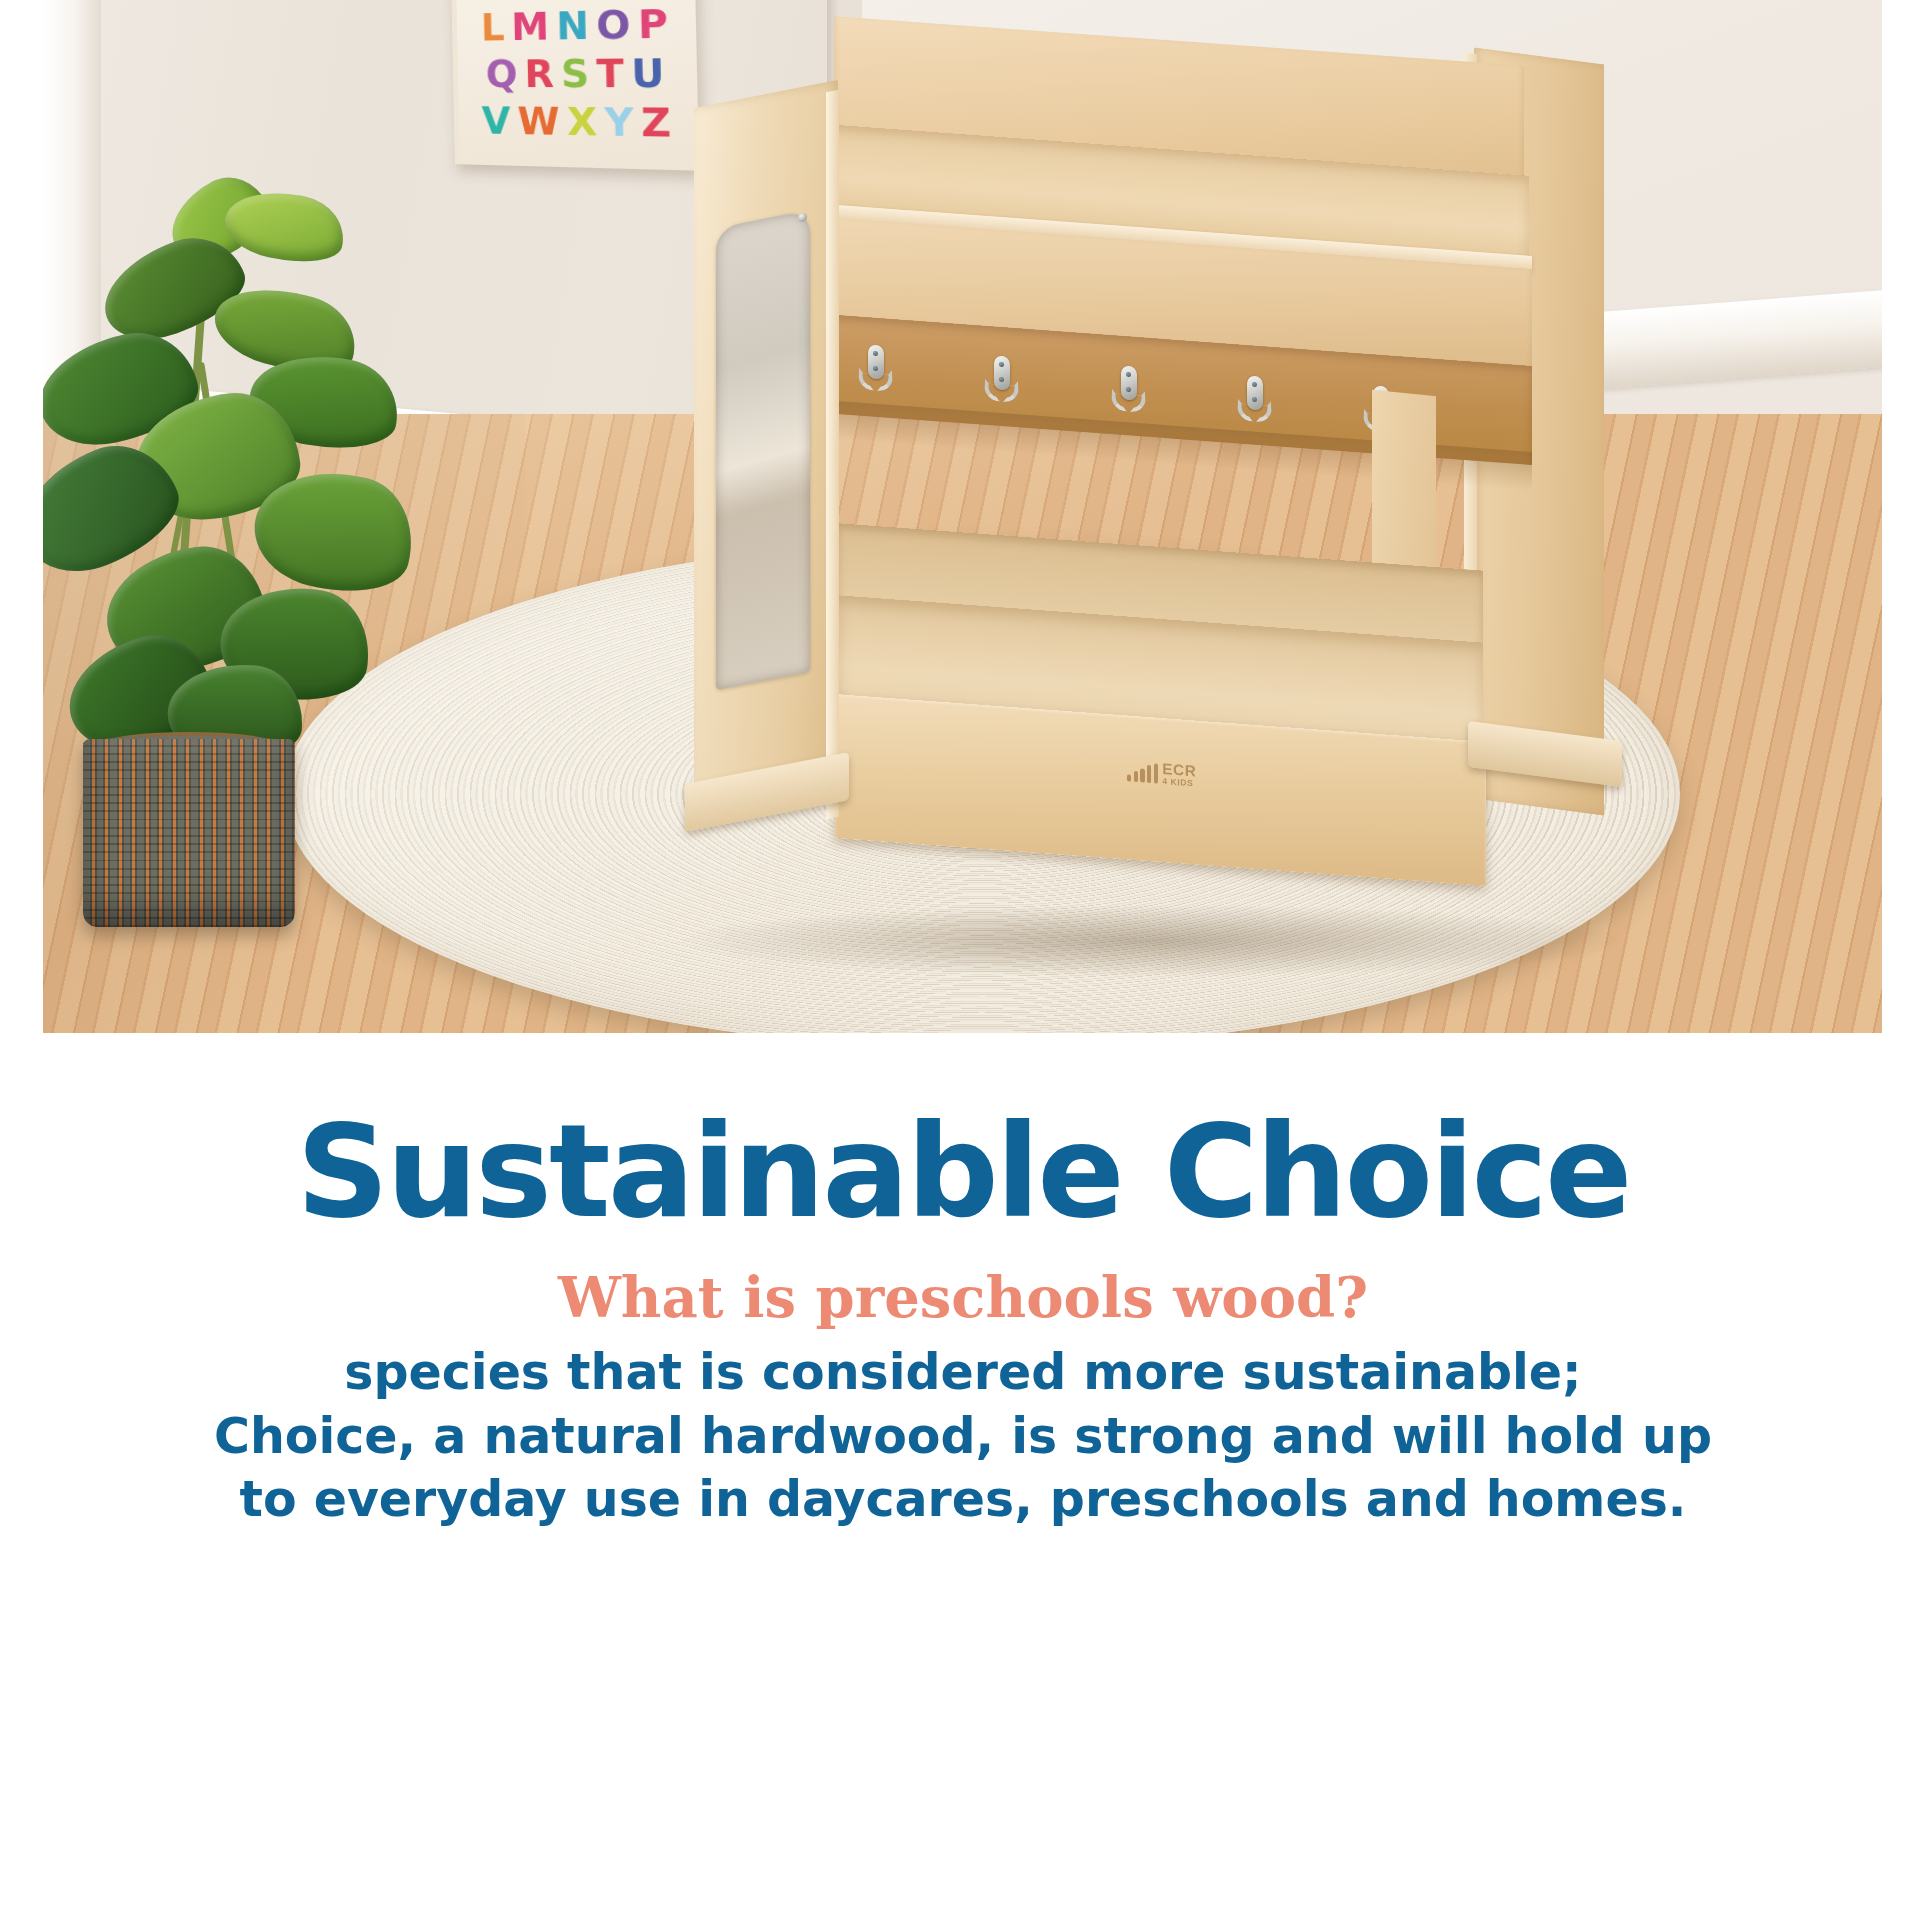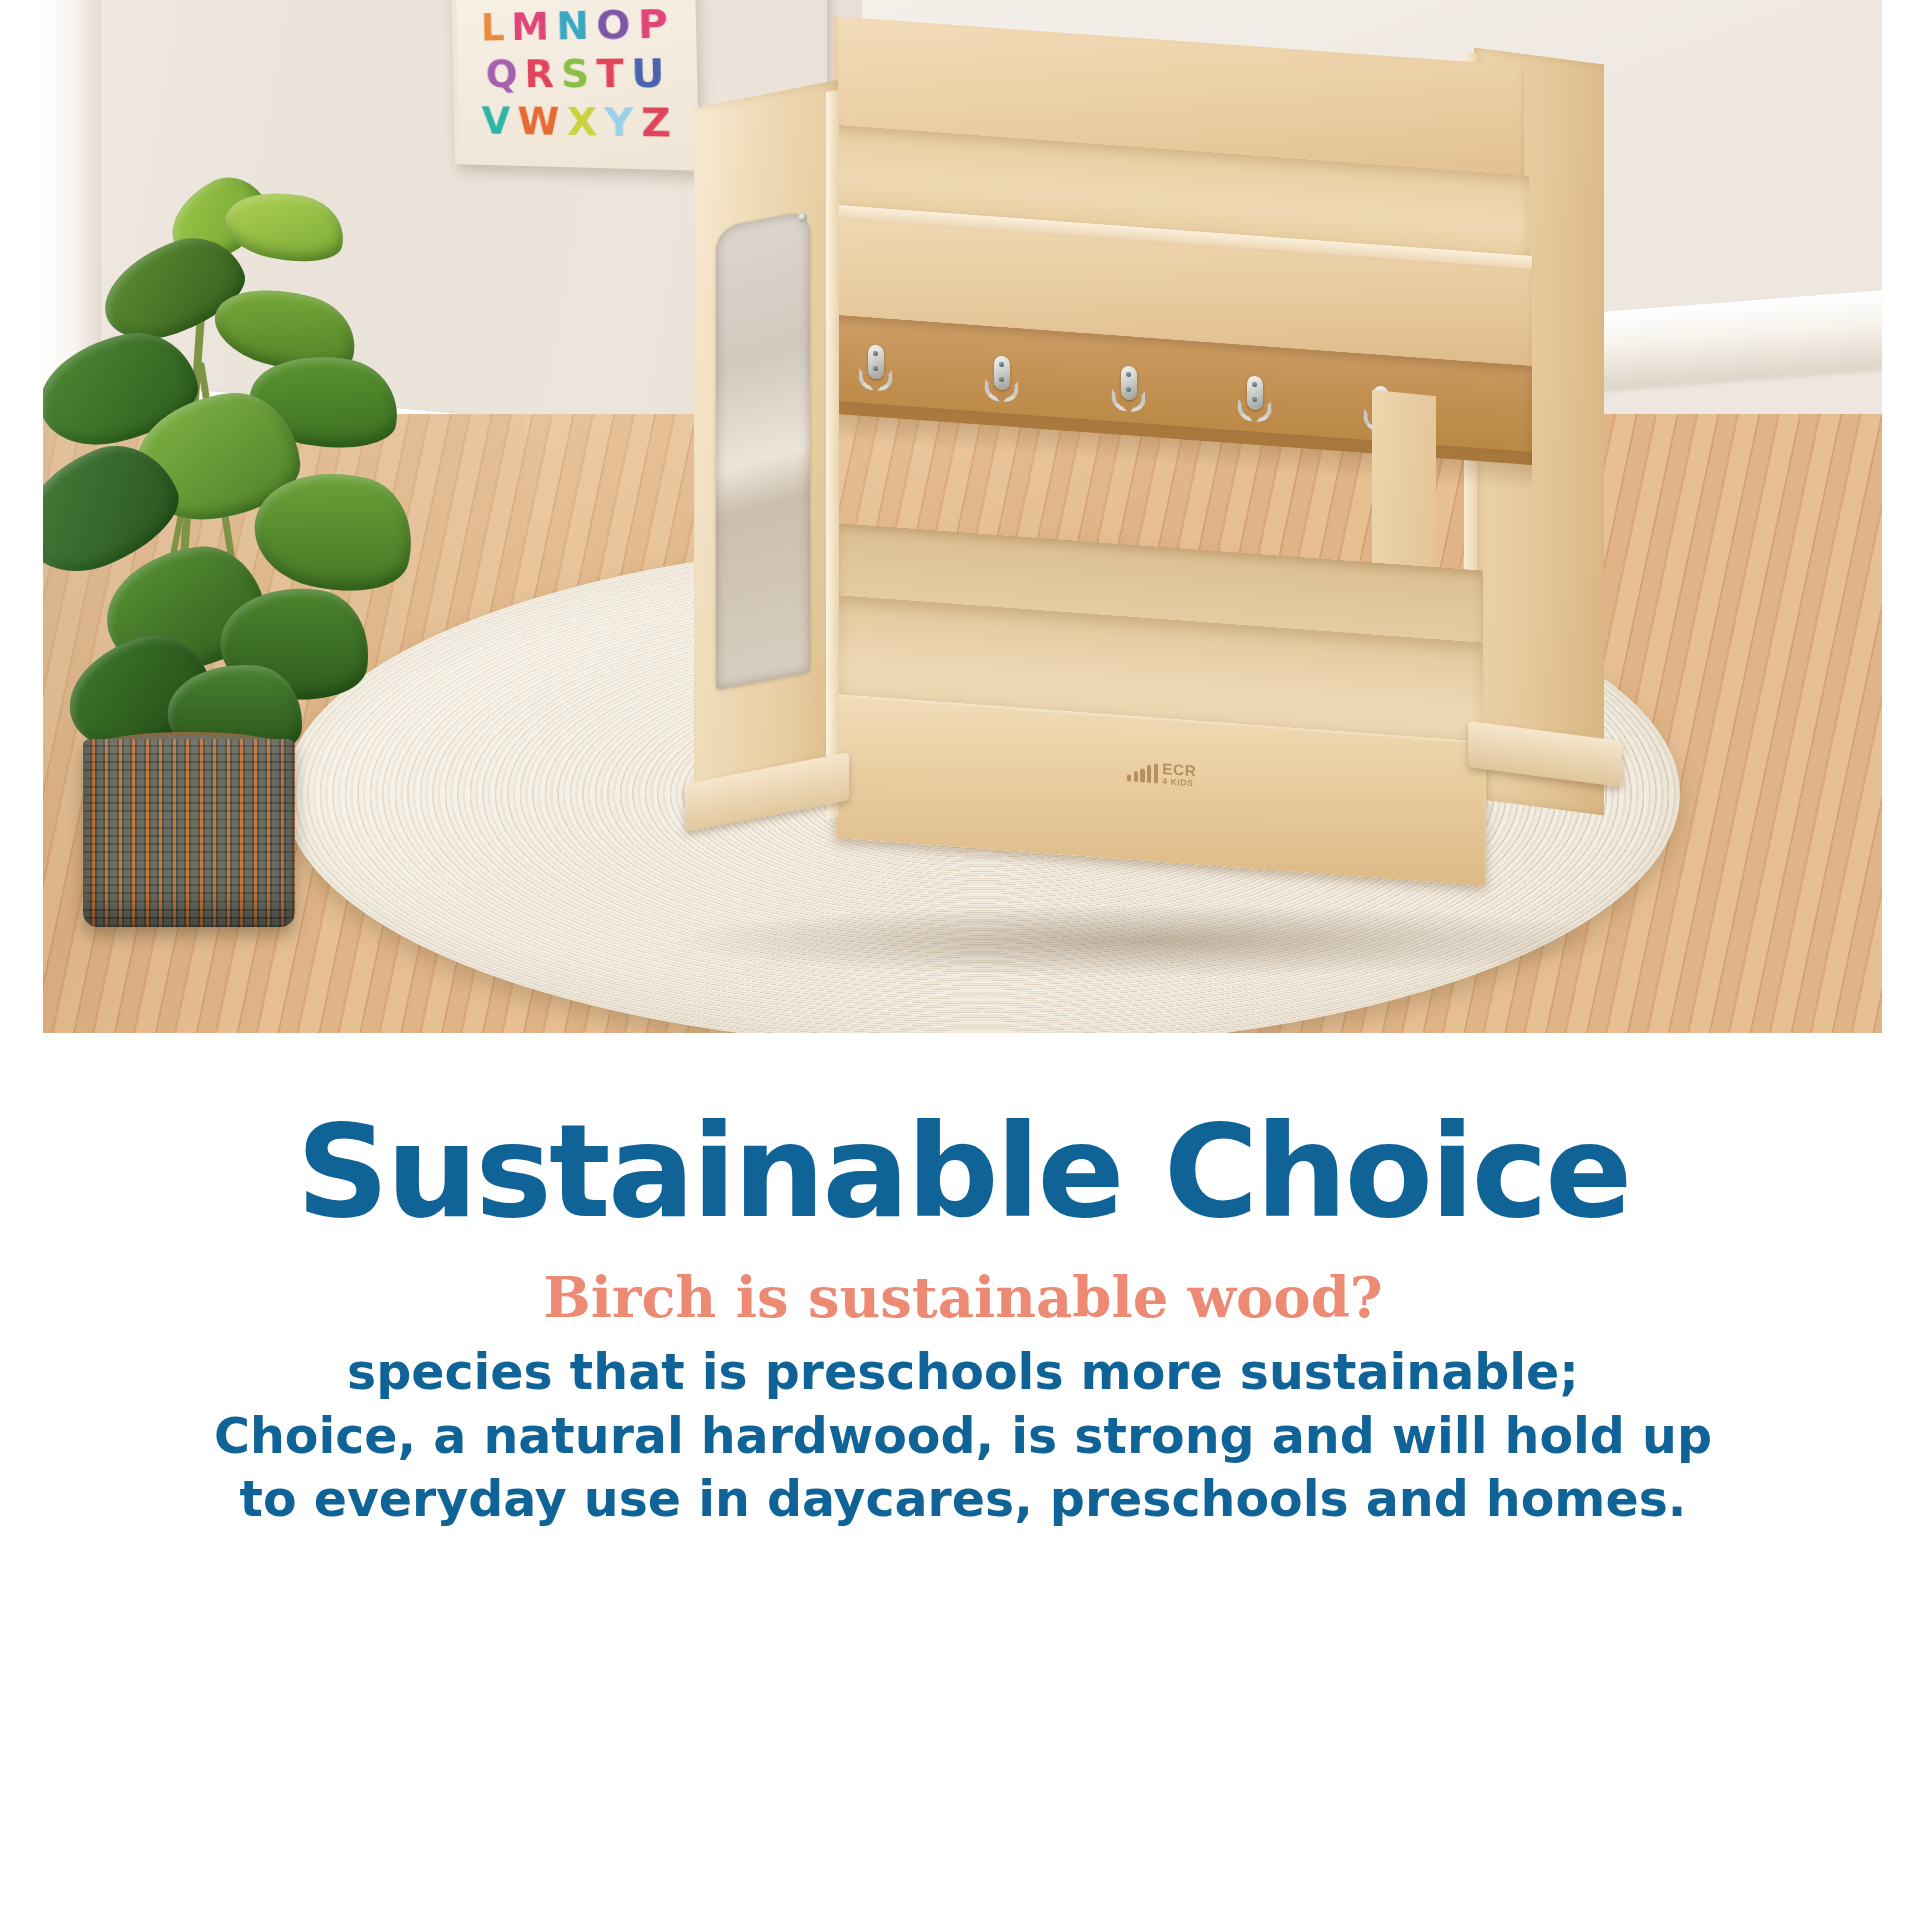--- a/index.html
+++ b/index.html
@@ -480,22 +480,22 @@
       <div class="f-left-edge"></div>
       <div class="f-left-foot"></div>
       <div class="f-right-foot"></div>
     </div>
 
     <div class="furn-shadow"></div>
   </div>
 
   <div class="textblock">
     <h1 class="headline" style="color: rgb(15, 99, 151);">Sustainable Choice</h1>
-    <h2 class="subhead" style="color: rgb(236, 138, 115);">Birch is sustainable wood?</h2>
+    <h2 class="subhead" style="color: rgb(236, 138, 115);">What is preschools wood?</h2>
     <div class="body" id="body-lines" style="color: rgb(15, 99, 151);">
-        <p>species that is preschools more sustainable;</p>
+        <p>species that is considered more sustainable;</p>
         <p>Choice, a natural hardwood, is strong and will hold up</p>
         <p>to everyday use in daycares, preschools and homes.</p>
       </div>
   </div>
 
 </div>
 
 
 </body></html>

